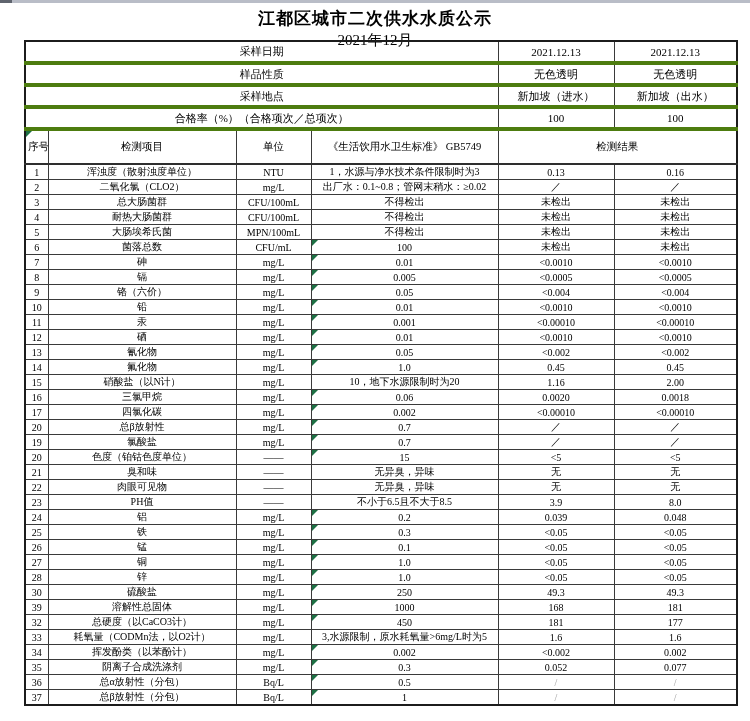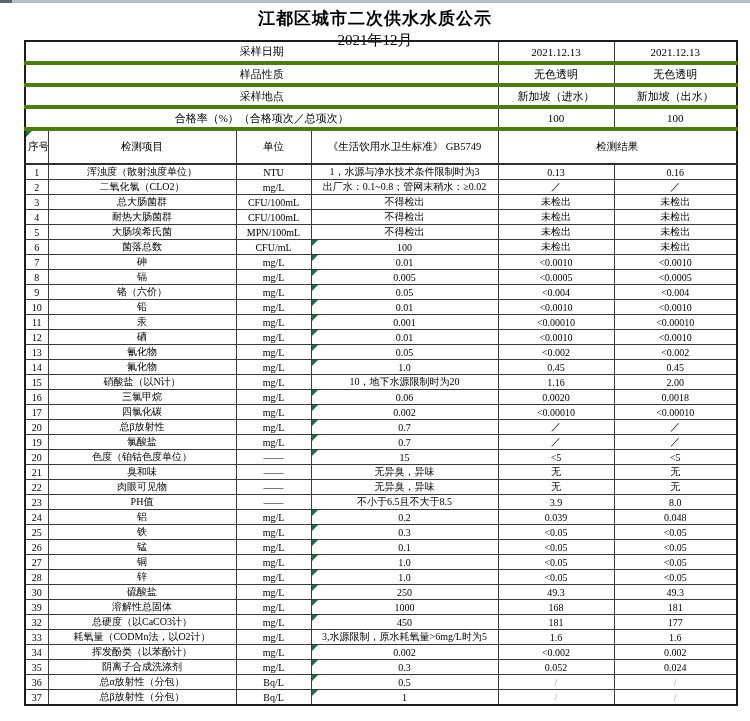--- a/index.html
+++ b/index.html
@@ -421,21 +421,21 @@
     <td class="res">0.002</td>
   </tr>
       <tr class="data-row">
     <td>35</td>
     <td class="item-cell">阴离子合成洗涤剂</td>
     <td>mg/L</td>
     <td class="rel">
       <span class="marker show"></span>
     0.3</td>
     <td class="res">0.052</td>
-    <td class="res">0.024</td>
+    <td class="res">0.077</td>
   </tr>
       <tr class="data-row dim">
     <td>36</td>
     <td class="item-cell">总α放射性（分包）</td>
     <td>Bq/L</td>
     <td class="rel">
       <span class="marker show"></span>
     0.5</td>
     <td class="res">/</td>
     <td class="res">/</td>

